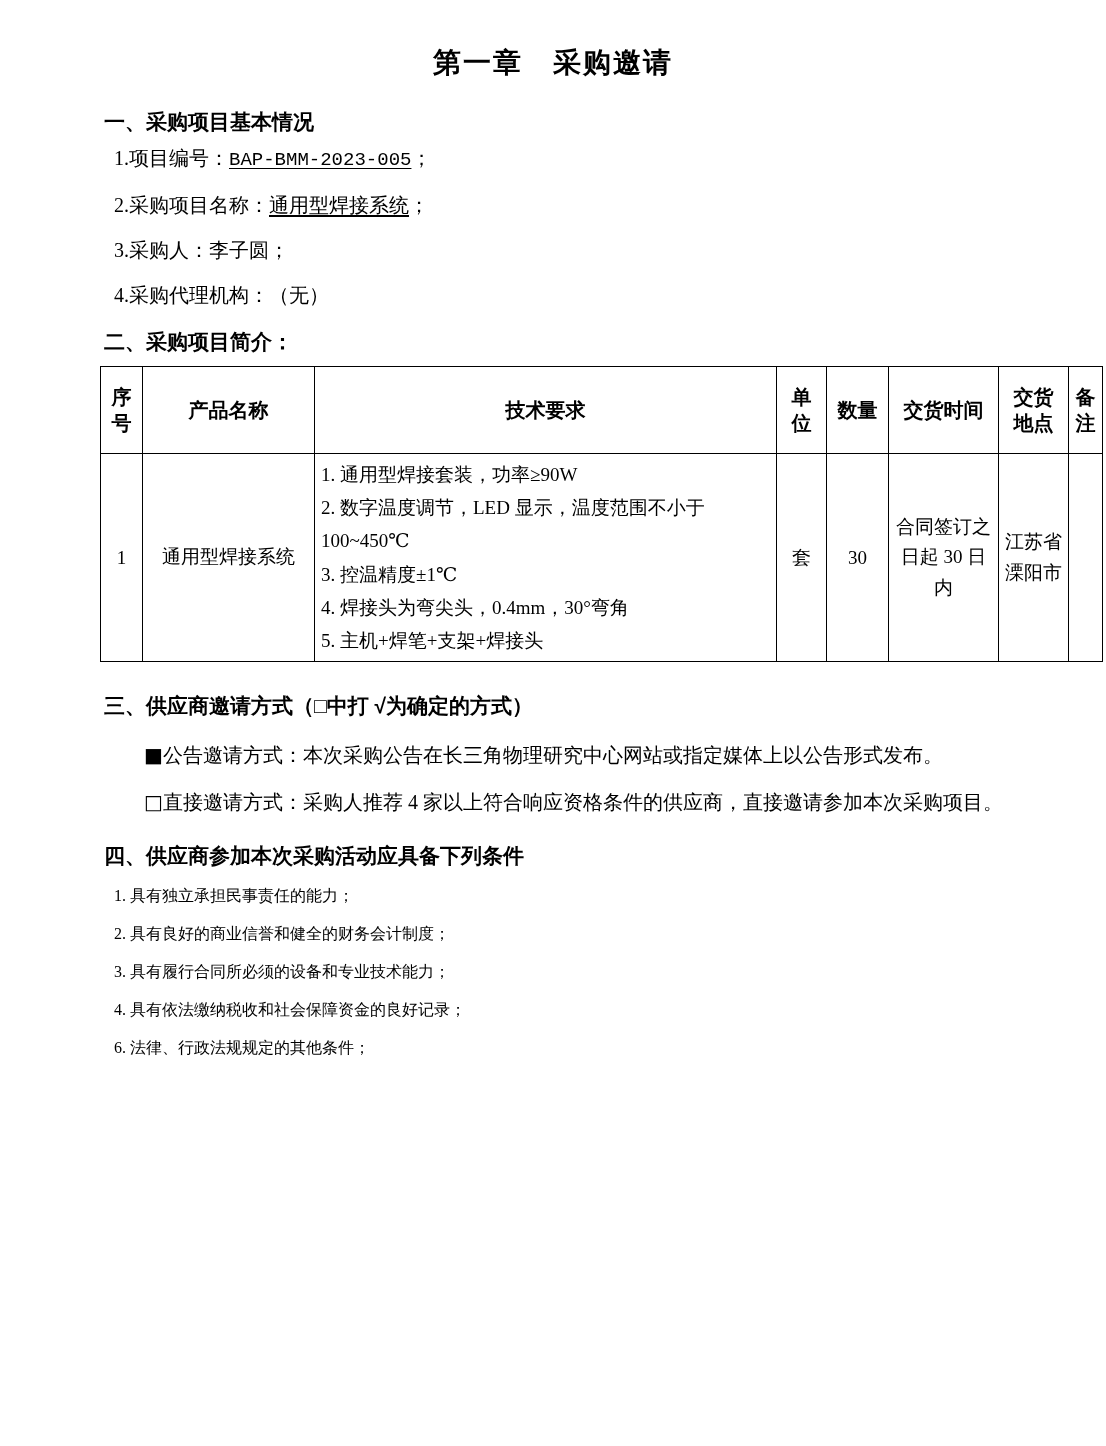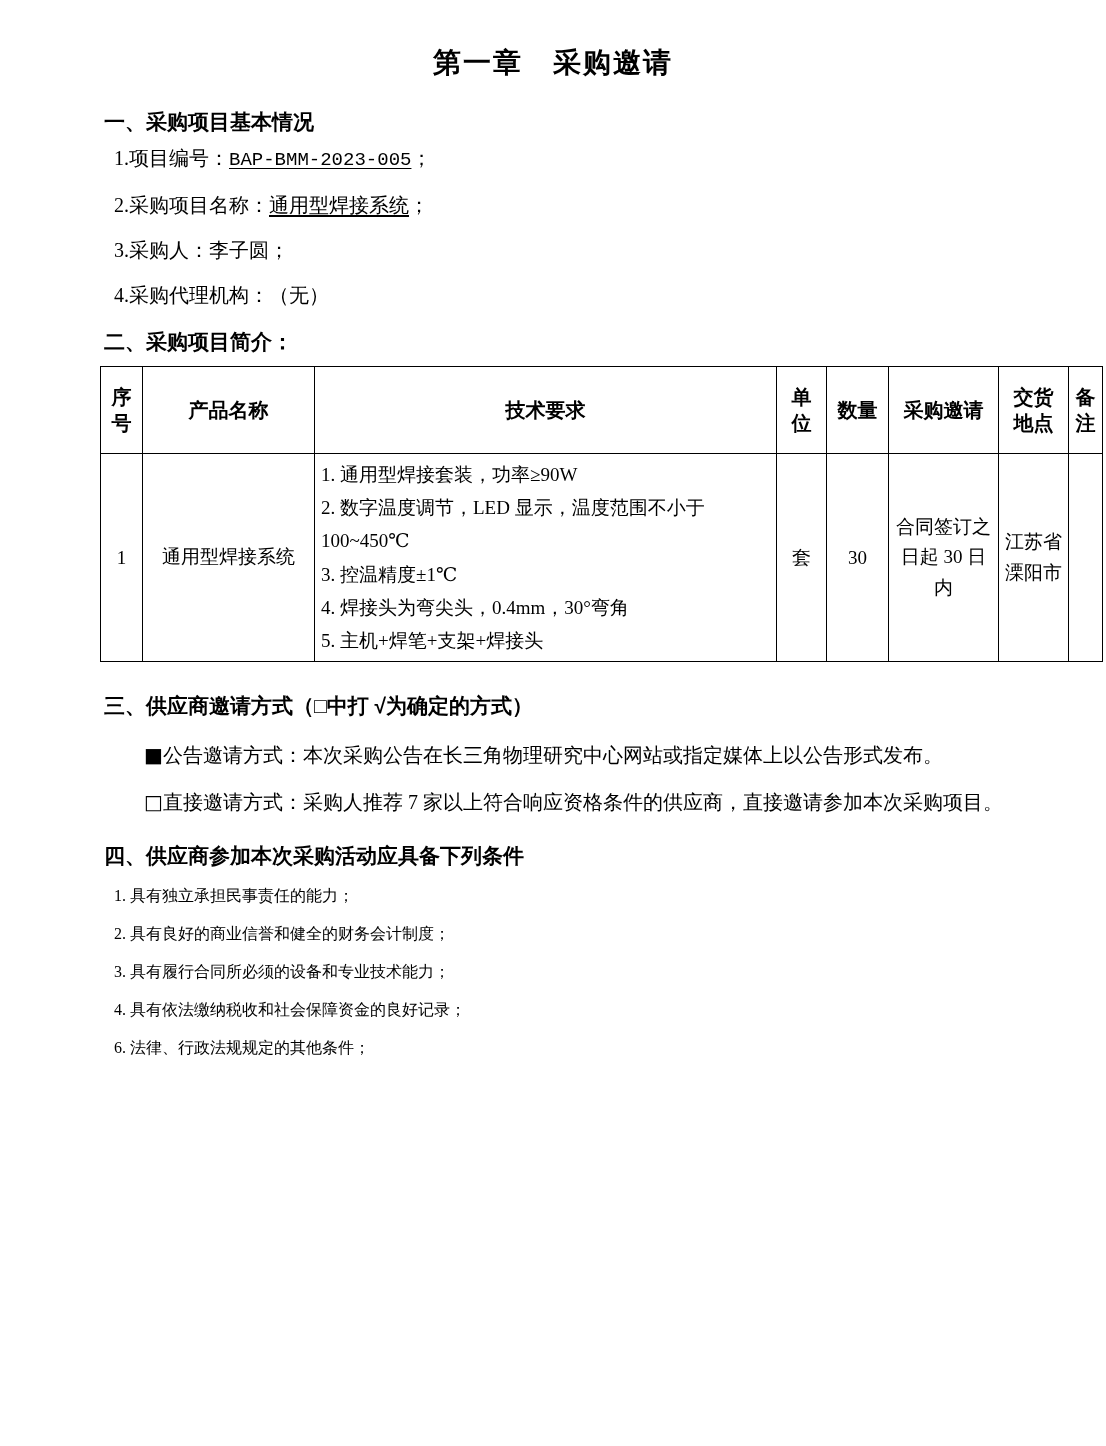--- a/index.html
+++ b/index.html
@@ -161,21 +161,21 @@
       <col style="width:70px">
       <col style="width:34px">
     </colgroup>
     <thead>
       <tr>
         <th>序号</th>
         <th>产品名称</th>
         <th>技术要求</th>
         <th>单位</th>
         <th>数量</th>
-        <th>采购邀请</th>
+        <th>交货时间</th>
         <th>交货地点</th>
         <th>备注</th>
       </tr>
     </thead>
     <tbody>
       <tr>
         <td class="idx">1</td>
         <td class="name">通用型焊接系统</td>
         <td class="req">
           <div>1. 通用型焊接套装，功率≥90W</div>
@@ -195,21 +195,21 @@
 
   <div class="heading3">
     <span>三、供应商邀请方式</span><span class="normalwt">（□中打 √为确定的方式）</span>
   </div>
 
   <div class="block-para">
     <div class="para indent"><span class="box-glyph">■</span><span>公告邀请方式：本次采购公告在长三角物理研究中心网站或指定媒体上以公告形式发布。</span></div>
   </div>
 
   <div class="block-para">
-    <div class="para indent"><span class="box-glyph">□</span><span>直接邀请方式：采购人推荐 7 家以上符合响应资格条件的供应商，直接邀请参加本次采购项目。</span></div>
+    <div class="para indent"><span class="box-glyph">□</span><span>直接邀请方式：采购人推荐 4 家以上符合响应资格条件的供应商，直接邀请参加本次采购项目。</span></div>
   </div>
 
   <div class="heading3" style="margin-top:22px; margin-bottom:14px;">四、供应商参加本次采购活动应具备下列条件</div>
 
   <div class="cond-list">
     <div class="cond-item">1. 具有独立承担民事责任的能力；</div>
     <div class="cond-item">2. 具有良好的商业信誉和健全的财务会计制度；</div>
     <div class="cond-item">3. 具有履行合同所必须的设备和专业技术能力；</div>
     <div class="cond-item">4. 具有依法缴纳税收和社会保障资金的良好记录；</div>
     <div class="cond-item">6. 法律、行政法规规定的其他条件；</div>

